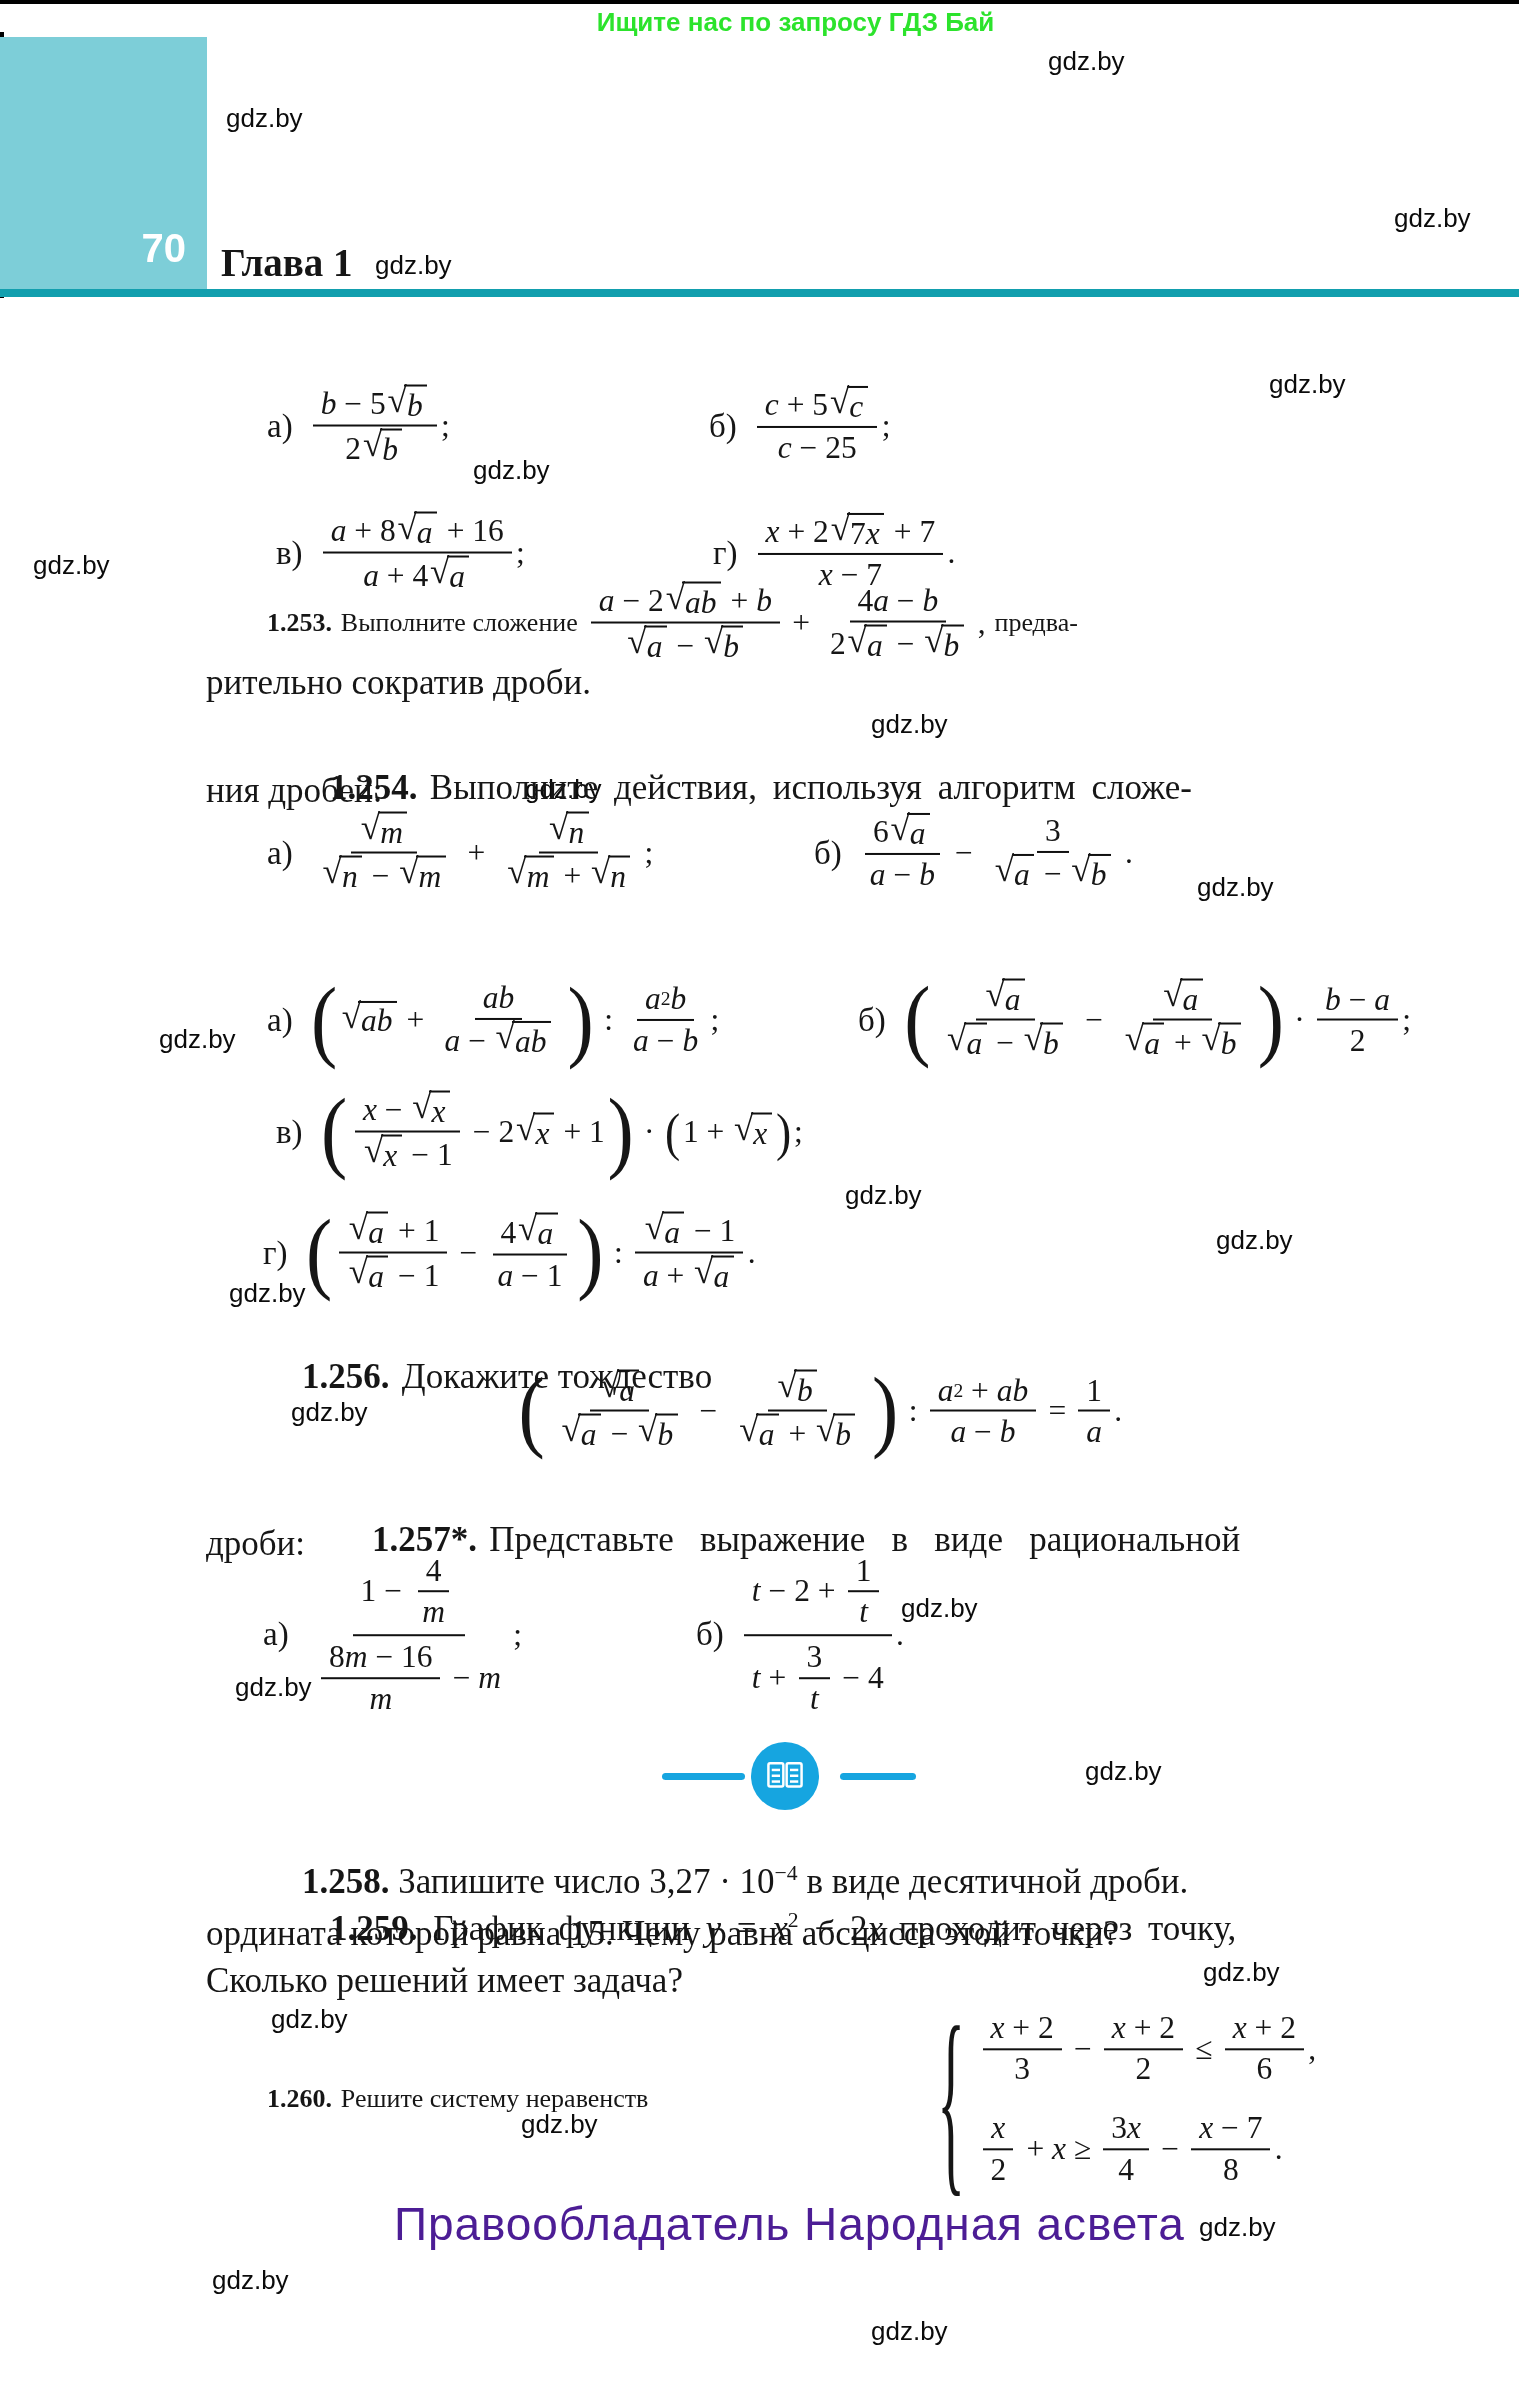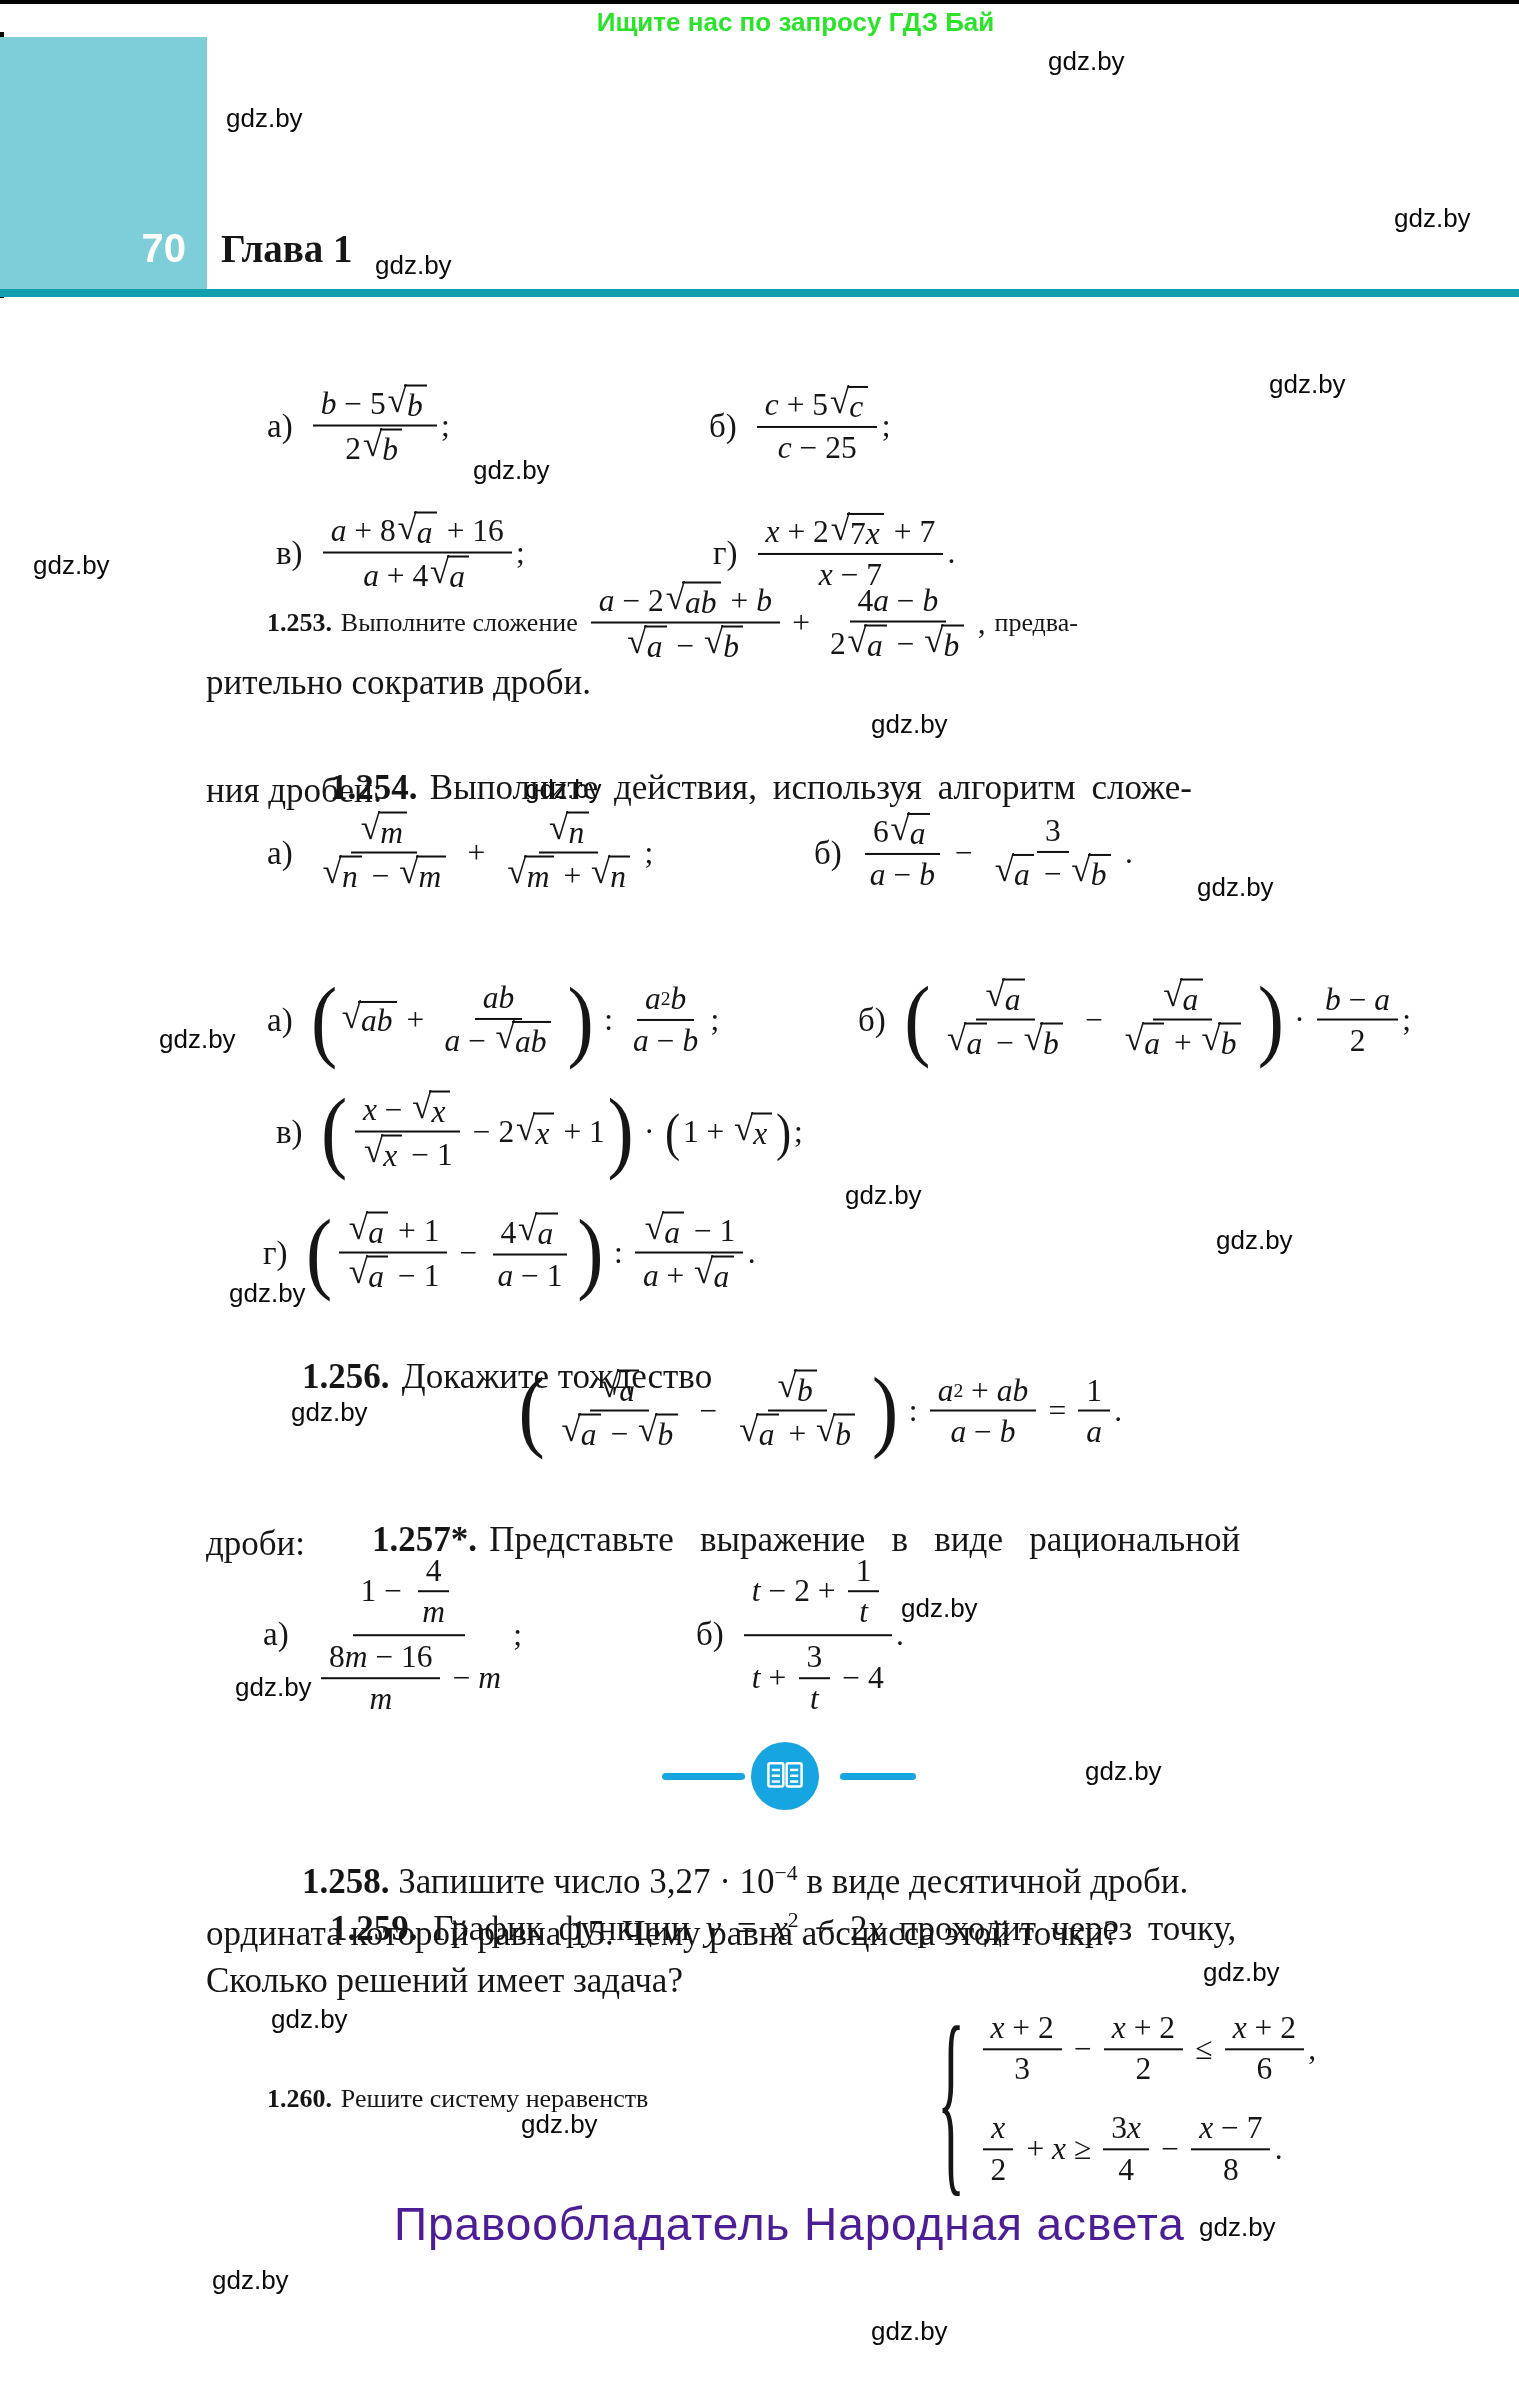--- a/index.html
+++ b/index.html
@@ -9,21 +9,21 @@
   
   .edge-top  { position:absolute; left:0; top:0; width:100%; height:3.5px; background:#000; }
   .edge-left { position:absolute; left:0; top:31.5px; width:3.5px; height:266px; background:#000; }
 
   
   .banner { position:absolute; left:0; top:7px; width:100%; text-align:center;
             font-family:"Liberation Sans", sans-serif; font-size:26px; font-weight:600; color:#2ce32c;padding-left:36px; }
   .sidebar { position:absolute; left:0; top:37px; width:207px; height:252px; background:#7dced8; }
   .pageno  { position:absolute; left:0; top:226px; width:186px; text-align:right;
              font-family:"Liberation Sans", sans-serif; font-size:40px; font-weight:700; color:#ffffff; }
-  .chapter { position:absolute; left:221px; top:226px; font-size:39px; font-weight:700; }
+  .chapter { position:absolute; left:221px; top:240px; font-size:39px; font-weight:700; }
   .rule    { position:absolute; left:0; top:289px; width:100%; height:7.9px; background:#129fae; }
 
   
   .wm { position:absolute; font-family:"Liberation Sans", sans-serif; font-size:26px; color:#0b0b0b; white-space:pre; }
 
   
   .tline { position:absolute; font-size:35px; line-height:1.2; white-space:pre; }
   .pnum  { font-weight:700; }
   .ptitle{ margin-left:12.3px; }
   .ws8 { word-spacing:7px; } .ws20 { word-spacing:17.5px; }

